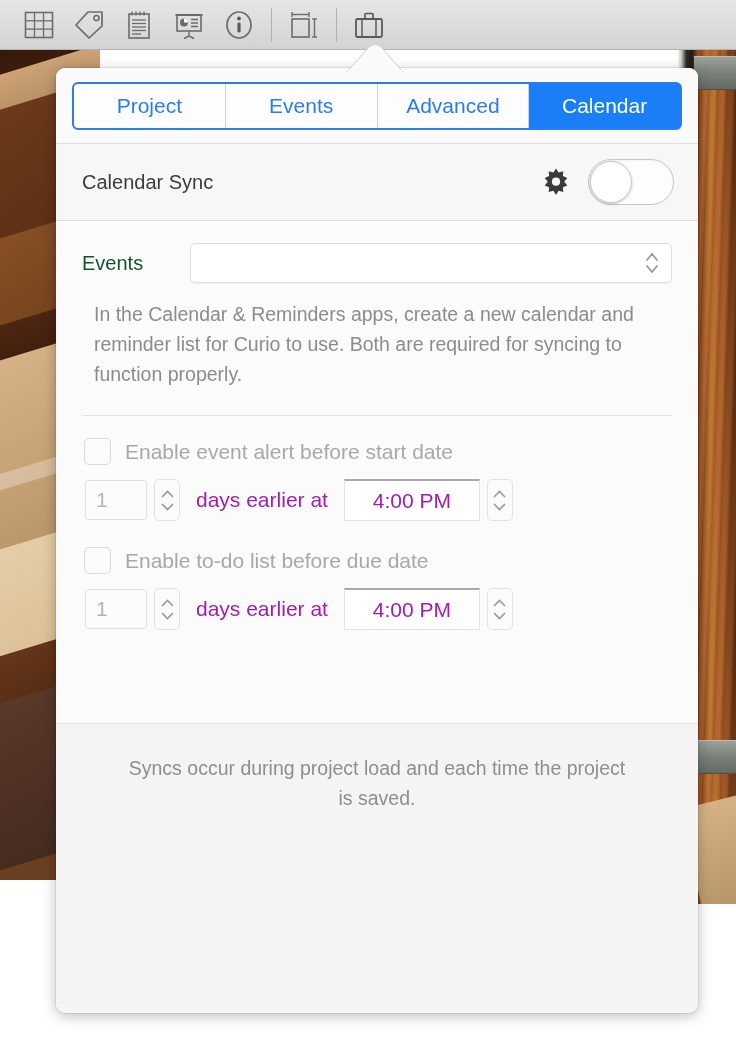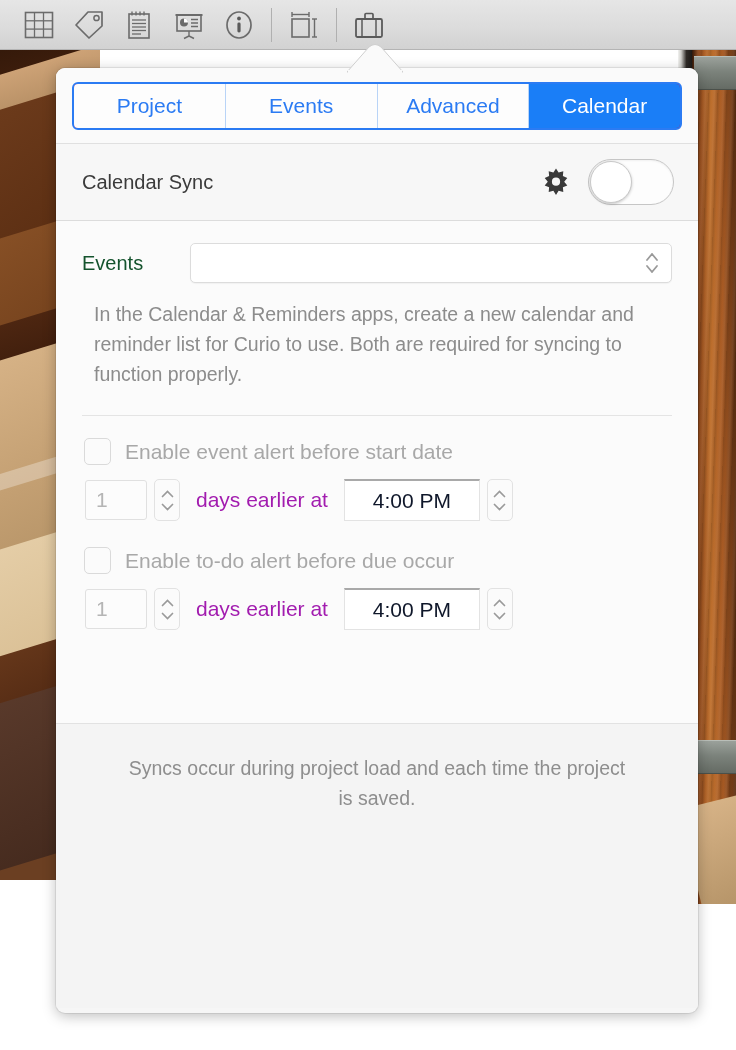--- a/index.html
+++ b/index.html
@@ -307,21 +307,21 @@
   .time-field {
     width: 136px;
     height: 42px;
     background: #ffffff;
     border: 1px solid #e3e3e3;
     border-top: 2px solid #a9a9a9;
     display: flex;
     align-items: center;
     justify-content: center;
     font-size: 21px;
-    color: #0f172a;
+    color: #a21caf;
   }
 
   
   .footer-area {
     border-top: 1px solid #e2e2e2;
     background: #f4f4f4;
     height: 285px;
     padding-top: 29px;
   }
   .footer-text {
@@ -519,21 +519,21 @@
               <path d="M1.5 6.5 L6.5 1.5 L11.5 6.5" fill="none" stroke="#9a9a9a" stroke-width="1.7" stroke-linecap="round"></path>
             </svg>
           <svg width="13" height="8" viewBox="0 0 13 8">
               <path d="M1.5 1.5 L6.5 6.5 L11.5 1.5" fill="none" stroke="#9a9a9a" stroke-width="1.7" stroke-linecap="round"></path>
             </svg>
         </div>
       </div>
 
       <div class="check-row">
         <div class="checkbox"></div>
-        <div class="check-label">Enable to-do alert before due occur</div>
+        <div class="check-label">Enable to-do list before due date</div>
       </div>
       <div class="stepper-row">
         <div class="num-field">
           <span>1</span>
         </div>
         <div class="stepper">
           <svg width="13" height="8" viewBox="0 0 13 8">
               <path d="M1.5 6.5 L6.5 1.5 L11.5 6.5" fill="none" stroke="#9a9a9a" stroke-width="1.7" stroke-linecap="round"></path>
             </svg>
           <svg width="13" height="8" viewBox="0 0 13 8">

